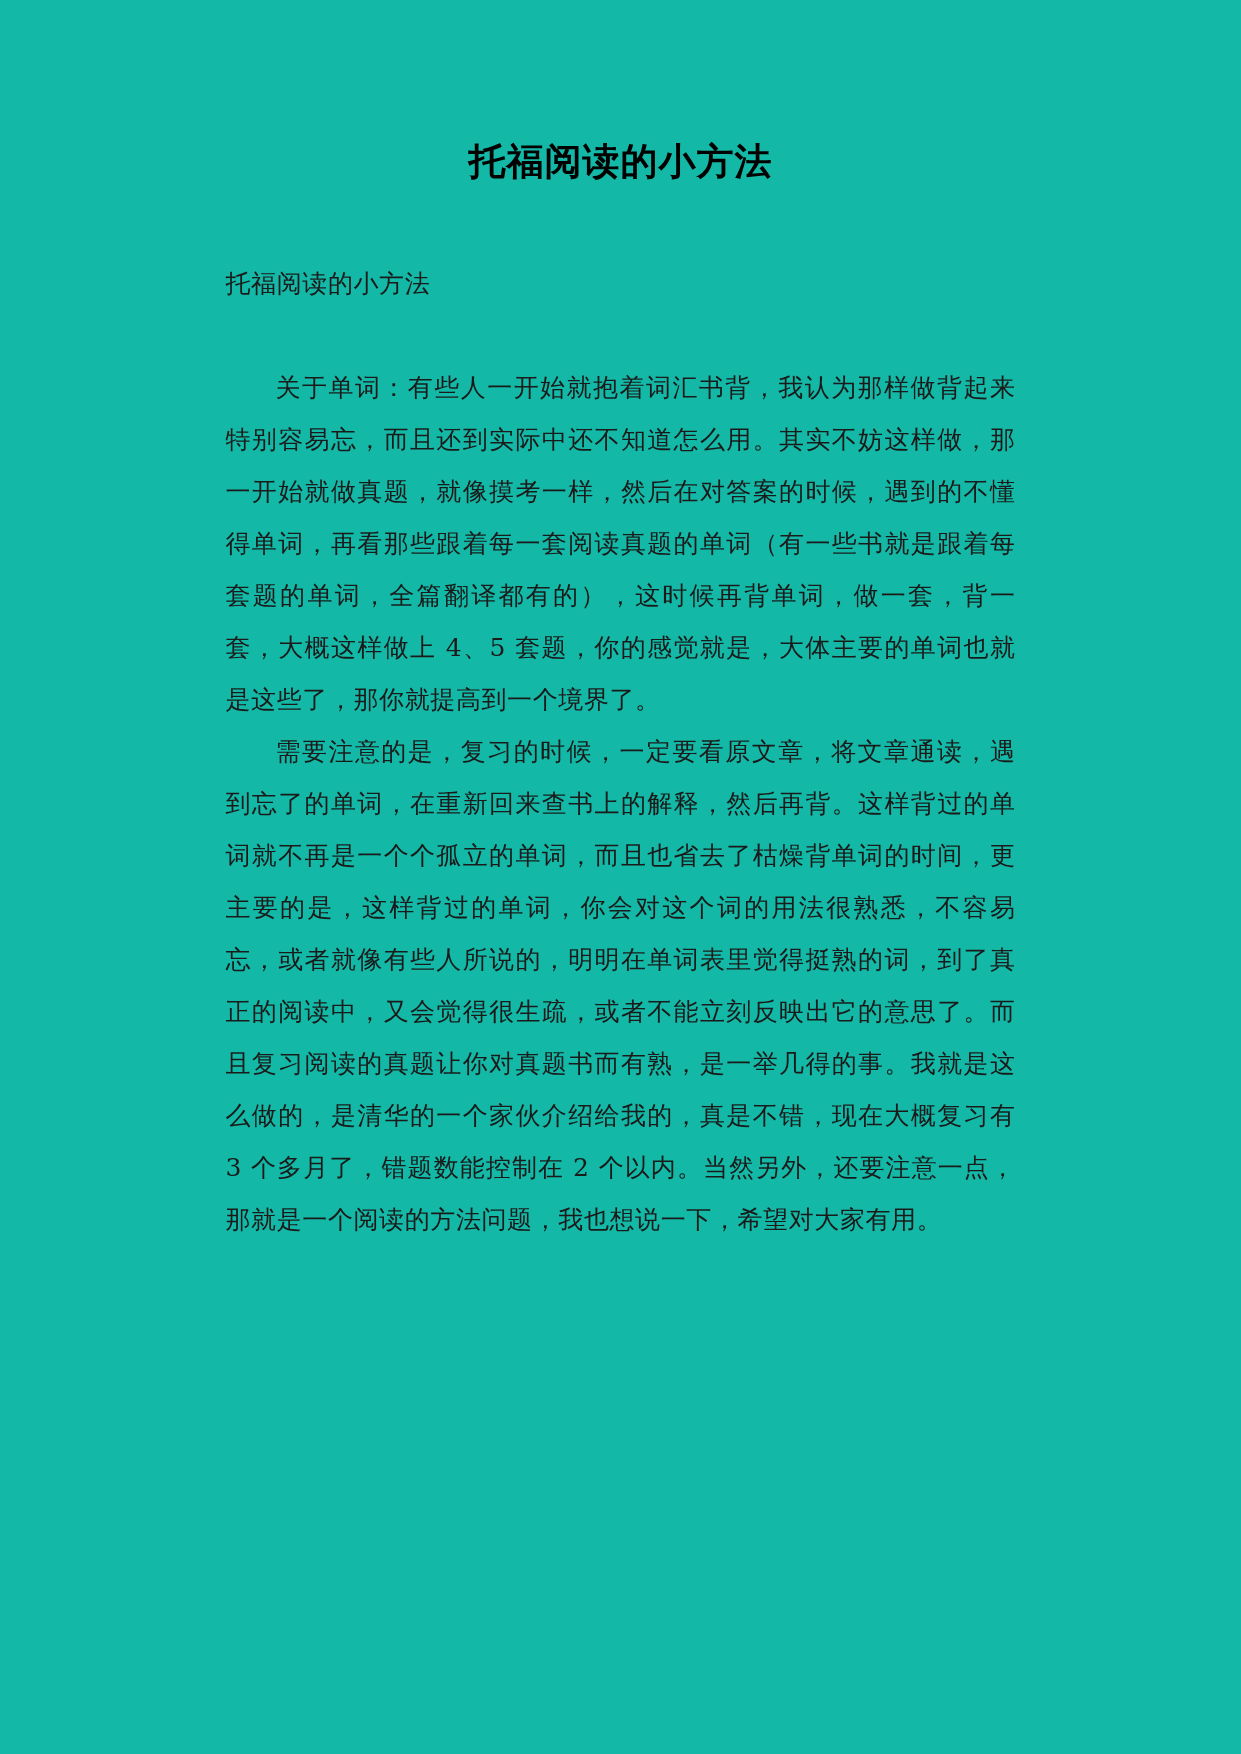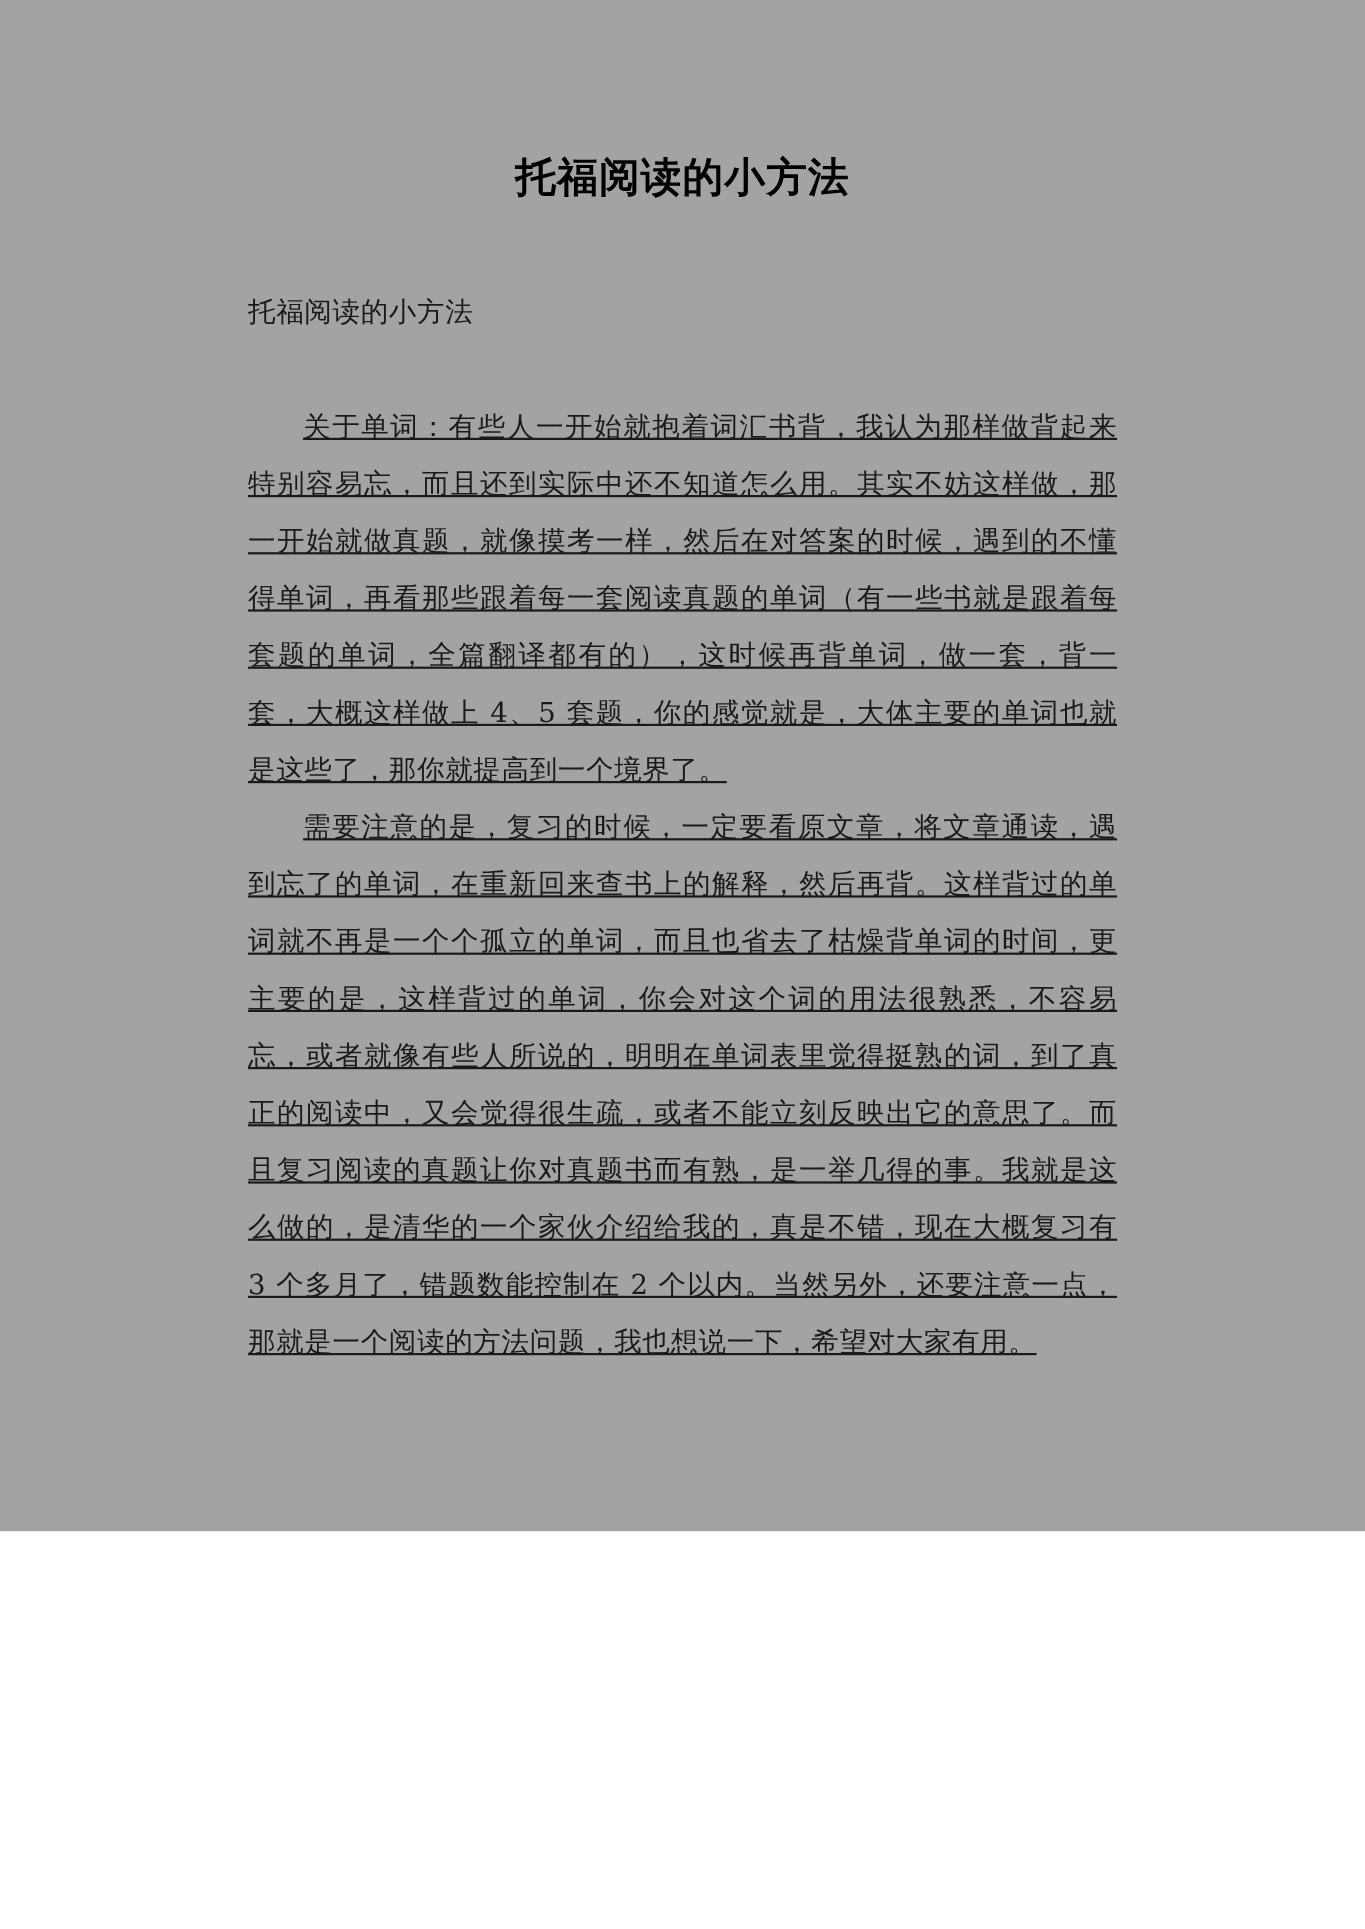--- a/index.html
+++ b/index.html
@@ -9,25 +9,25 @@
   }
   body {
     width: 1241px;
     height: 1754px;
     font-family: "Liberation Serif", "DejaVu Serif", serif;
     color: #000000;
     overflow: hidden;
   }
   .page {
     width: 1241px;
-    height: 1392px;
+    height: 1754px;
     box-sizing: border-box;
     padding: 0;
     position: relative;
-    background: #a3a3a3;
+    background: #14b8a6;
   }
   .doc-title {
     font-family: "DejaVu Sans", "Liberation Sans", sans-serif;
     font-weight: bold;
     font-size: 37px;
     text-align: center;
     letter-spacing: 1px;
     margin: 0;
     padding-top: 140px;
     line-height: 1.2;
@@ -46,21 +46,20 @@
     text-align: justify;
     text-justify: inter-ideograph;
     color: #1a1a1a;
     letter-spacing: 0.6px;
   }
   p.subtitle {
     margin-bottom: 52px;
   }
   p.indent {
     text-indent: 2em;
-    text-decoration: underline;
   }
 </style>
 </head>
 <body>
 
 <div class="page">
 
   <h1 class="doc-title">托福阅读的小方法</h1>
 
   <div class="body-block">

